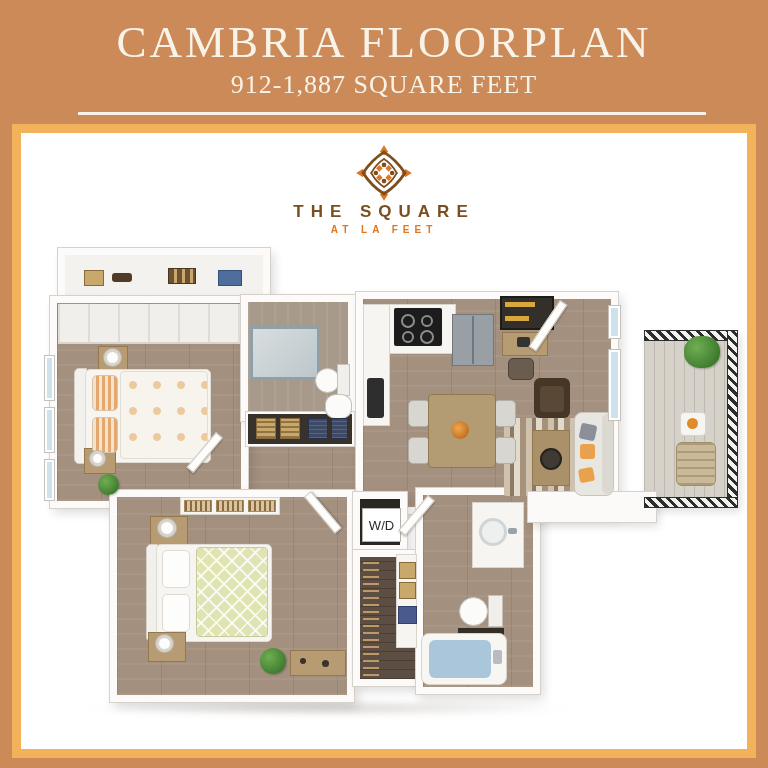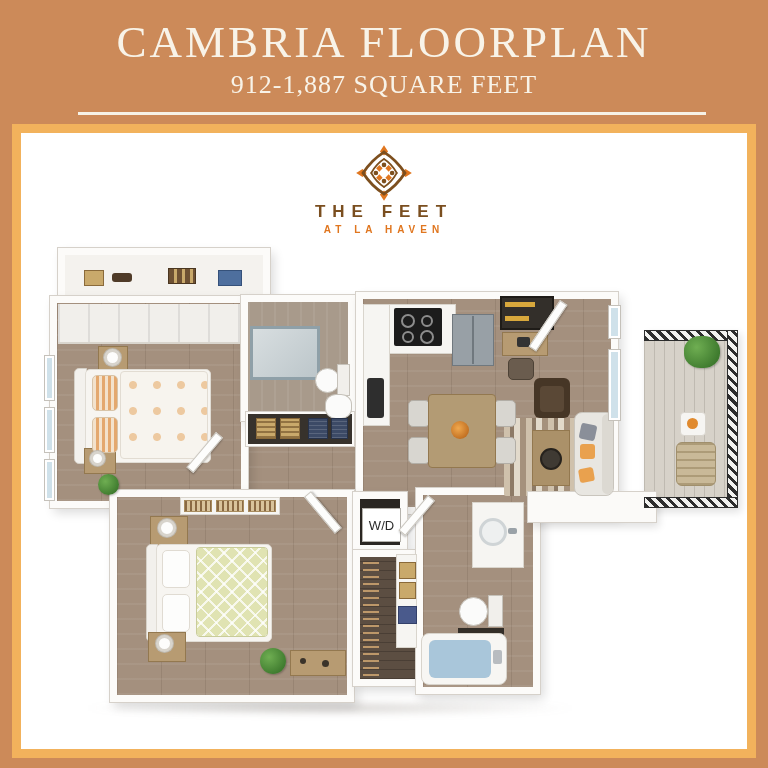--- a/index.html
+++ b/index.html
@@ -95,22 +95,22 @@
       <path d="M50 74 Q63 66 72 50"></path>
       <path d="M50 74 Q37 66 28 50"></path>
     </g>
     <g fill="#7d4f1e">
       <circle cx="50" cy="36" r="4"></circle>
         <circle cx="64" cy="50" r="4"></circle>
       <circle cx="50" cy="64" r="4"></circle>
         <circle cx="36" cy="50" r="4"></circle>
     </g>
   </svg>
-  <div class="logo-name">THE FEET</div>
-  <div class="logo-loc">AT LA HAVEN</div>
+  <div class="logo-name">THE SQUARE</div>
+  <div class="logo-loc">AT LA FEET</div>
 
   <div>
 
     <div class="abs" style="left:80px;top:700px;width:500px;height:16px;z-index:0;
          background:radial-gradient(ellipse,rgba(110,100,90,0.28),transparent 70%);filter:blur(3px);"></div>
 
     <div class="abs wood" style="left:244px;top:430px;width:290px;height:68px;z-index:0;
          box-shadow:inset 0 0 6px rgba(0,0,0,0.15);"></div>
 
     <div class="room" style="left:58px;top:248px;width:212px;height:54px;background:#f4f2ee;z-index:1;"></div>

